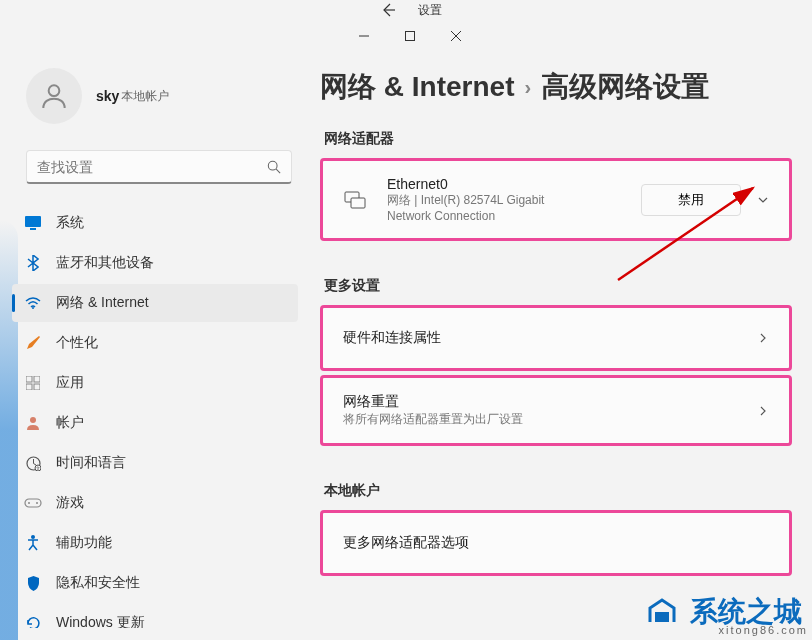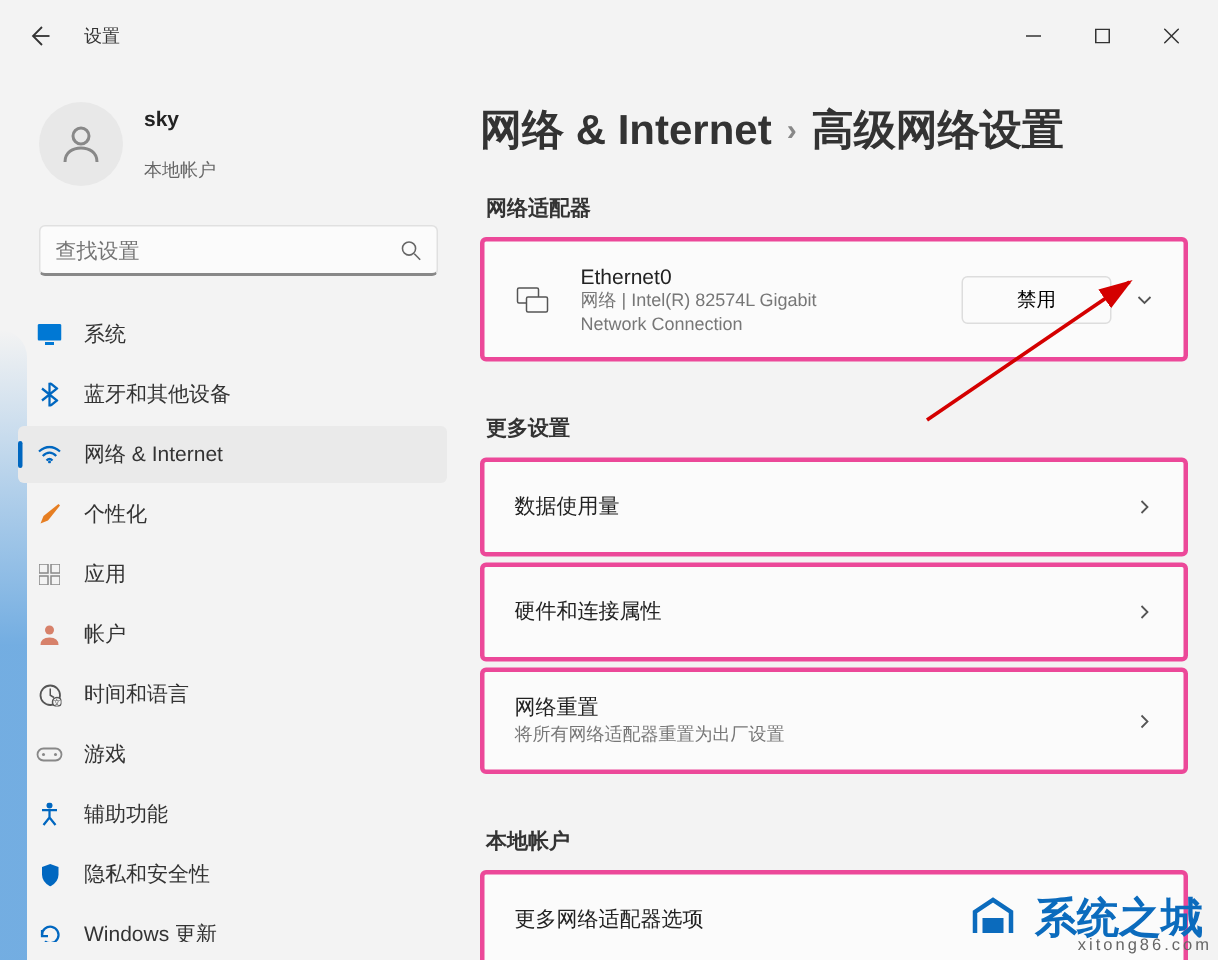--- a/index.html
+++ b/index.html
@@ -1,34 +1,34 @@
 <!DOCTYPE html>
 <html><head>
   <meta charset="utf-8">
   <style>
     * { margin: 0; padding: 0; box-sizing: border-box; font-family: "Segoe UI", "Microsoft YaHei", sans-serif; }
     body { width: 812px; height: 640px; background: #f3f3f3; overflow: hidden; position: relative; }
     
     
-    .titlebar { height: 48px; display: flex; align-items: center; justify-content: space-between; padding: 0 8px 0 16px; background: #f3f3f3; }
+    .titlebar { height: 48px; display: flex; align-items: center; justify-content: space-between; padding: 0 8px 0 16px; background: #f3f3f3; flex-direction: column; }
     .titlebar-left { display: flex; align-items: center; gap: 20px; }
     .back-btn { width: 20px; height: 20px; display: flex; align-items: center; justify-content: center; cursor: pointer; }
     .title-text { font-size: 12px; color: #333; }
     .window-controls { display: flex; }
     .win-ctrl { width: 46px; height: 32px; display: flex; align-items: center; justify-content: center; cursor: pointer; }
     
     
     .content { display: flex; height: calc(100% - 48px); }
     .sidebar { width: 310px; padding: 12px 0 12px 8px; display: flex; flex-direction: column; }
     
     
     .profile { display: flex; align-items: center; gap: 14px; padding: 8px 18px 20px 18px; }
     .avatar { width: 56px; height: 56px; border-radius: 50%; background: #e8e8e8; display: flex; align-items: center; justify-content: center; }
     .avatar svg { width: 32px; height: 32px; }
-    .profile-info { display: flex; flex-direction: column; gap: 18px; }
+    .profile-info { display: flex; flex-direction: row; gap: 2px; }
     .profile-name { font-size: 14px; font-weight: 600; color: #222; }
     .profile-sub { font-size: 12px; color: #666; }
     
     
     .search { margin: 6px 18px 18px 18px; height: 34px; background: #fbfbfb; border: 1px solid #e0e0e0; border-bottom: 2px solid #888; border-radius: 4px; display: flex; align-items: center; padding: 0 10px; }
     .search input { flex: 1; border: none; background: transparent; outline: none; font-size: 14px; }
     .search-icon { display: flex; }
     
     
     .nav { flex: 1; overflow-y: auto; }
@@ -256,32 +256,20 @@
             <svg width="12" height="12" viewBox="0 0 12 12">
               <path d="M2 4 L6 8 L10 4" stroke="#555" fill="none" stroke-width="1.2"></path>
             </svg>
           </span>
       </div>
     </div>
 
     <div class="section-gap"></div>
     <div class="section-title">更多设置</div>
 
-    <div class="card">
-      <div class="card-row">
-        <div class="card-body">
-          <div class="card-primary">数据使用量</div>
-        </div>
-        <span class="chev-r">
-            <svg width="12" height="12" viewBox="0 0 12 12">
-              <path d="M4 2 L8 6 L4 10" stroke="#555" fill="none" stroke-width="1.2"></path>
-            </svg>
-          </span>
-      </div>
-    </div>
 
     <div class="card">
       <div class="card-row">
         <div class="card-body">
           <div class="card-primary">硬件和连接属性</div>
         </div>
         <span class="chev-r">
             <svg width="12" height="12" viewBox="0 0 12 12">
               <path d="M4 2 L8 6 L4 10" stroke="#555" fill="none" stroke-width="1.2"></path>
             </svg>

